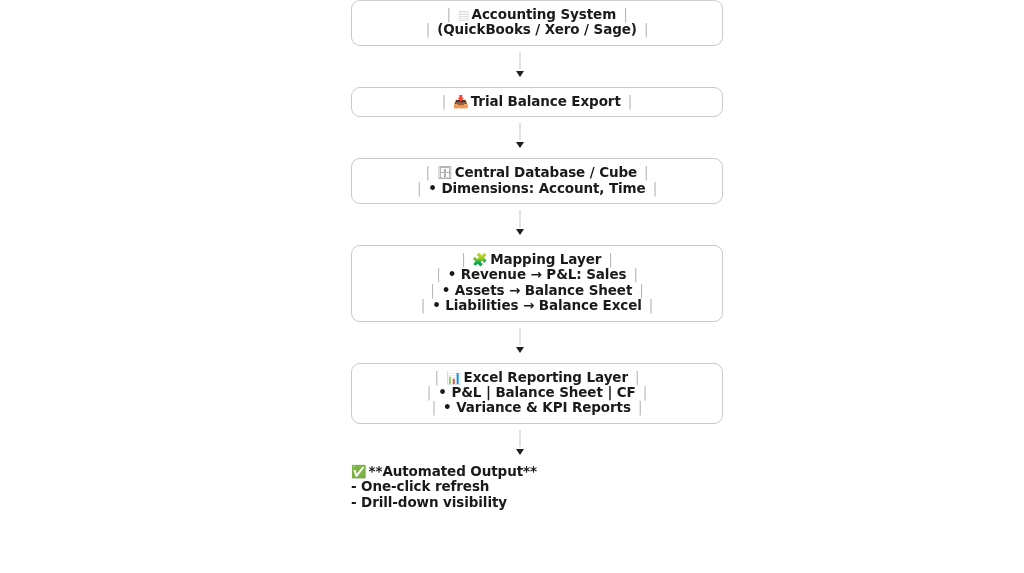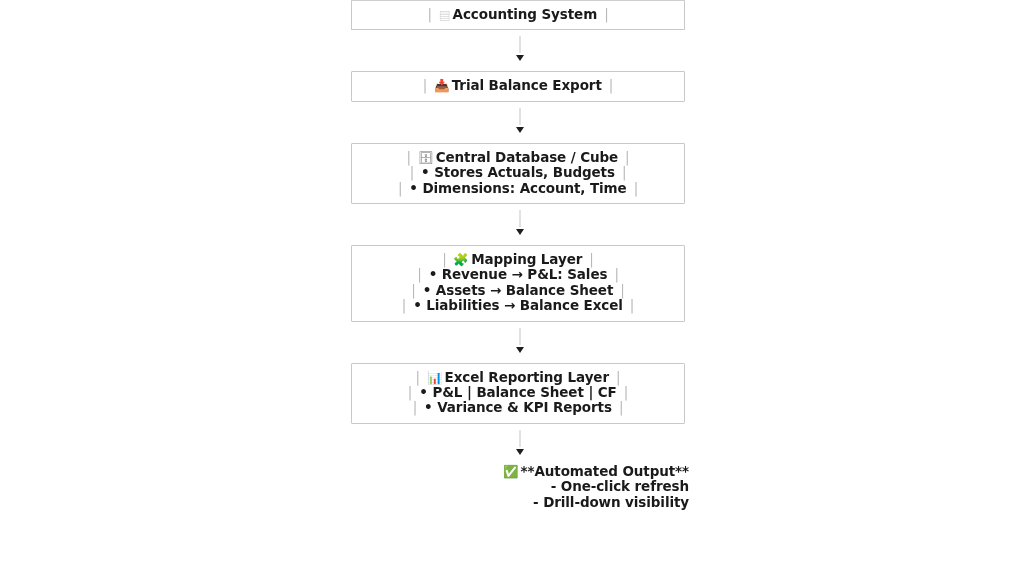--- a/index.html
+++ b/index.html
@@ -28,23 +28,23 @@
     position: absolute;
     left: 351px;
     top: 0px;
     width: 338px;
   }
 
   
   .node {
     position: relative;
     box-sizing: border-box;
-    width: 334px;
+    width: 372px;
     border: 1px solid #c9c9c9;
-    border-radius: 1px;
+    border-radius: 9px;
     background: #ffffff;
     padding: 6px 0 7px 0;
     text-align: center;
   }
   .node.first {
     border-top-color: #cfcfcf;
   }
 
   .line {
     display: block;
@@ -97,51 +97,51 @@
     border-left: 4px solid transparent;
     border-right: 4px solid transparent;
     border-top: 6px solid #1f1f1f;
     transform: translateX(-50%);
   }
   .connector.short { height: 40px; }
 
   
   .output {
     width: 338px;
-    text-align: right;
+    text-align: left;
   }
   .output .line { line-height: 15.6px; }
 </style>
 </head>
 <body>
 
 <div id="canvas">
   <div class="flow">
 
     <div class="node first">
       <span class="line"><span class="pipe">|</span><span class="ico receipt">▤</span><span>Accounting System</span><span class="pipe">|</span></span>
+      <span class="line"><span class="pipe">|</span><span>(QuickBooks / Xero / Sage)</span><span class="pipe">|</span></span>
     </div>
 
     <div class="connector">
       <span class="stem"></span>
       <span class="head"></span>
     </div>
 
     <div class="node">
       <span class="line"><span class="pipe">|</span><span class="ico tray">📥</span><span>Trial Balance Export</span><span class="pipe">|</span></span>
     </div>
 
     <div class="connector">
       <span class="stem"></span>
       <span class="head"></span>
     </div>
 
     <div class="node">
       <span class="line"><span class="pipe">|</span><span class="ico cabinet">🗄</span><span>Central Database / Cube</span><span class="pipe">|</span></span>
-      <span class="line"><span class="pipe">|</span><span>• Stores Actuals, Budgets</span><span class="pipe">|</span></span>
       <span class="line"><span class="pipe">|</span><span>• Dimensions: Account, Time</span><span class="pipe">|</span></span>
     </div>
 
     <div class="connector">
       <span class="stem"></span>
       <span class="head"></span>
     </div>
 
     <div class="node">
       <span class="line"><span class="pipe">|</span><span class="ico puzzle">🧩</span><span>Mapping Layer</span><span class="pipe">|</span></span>

